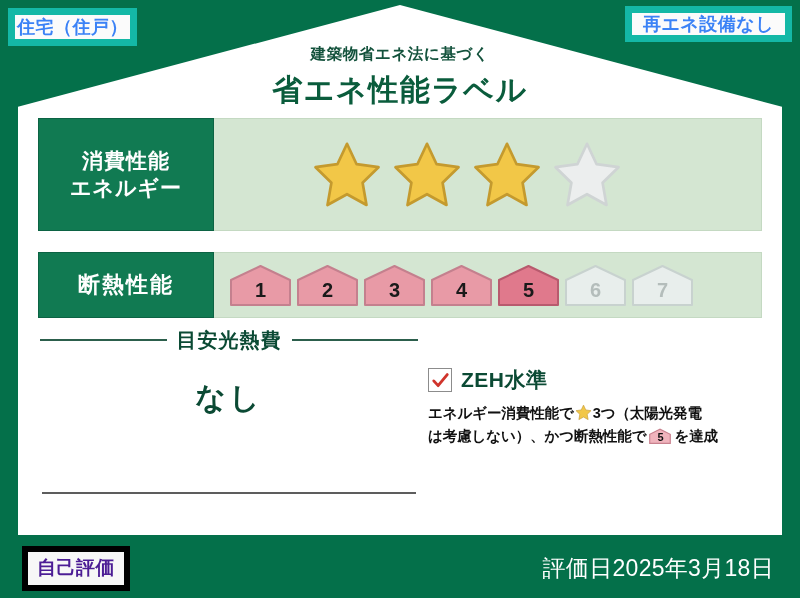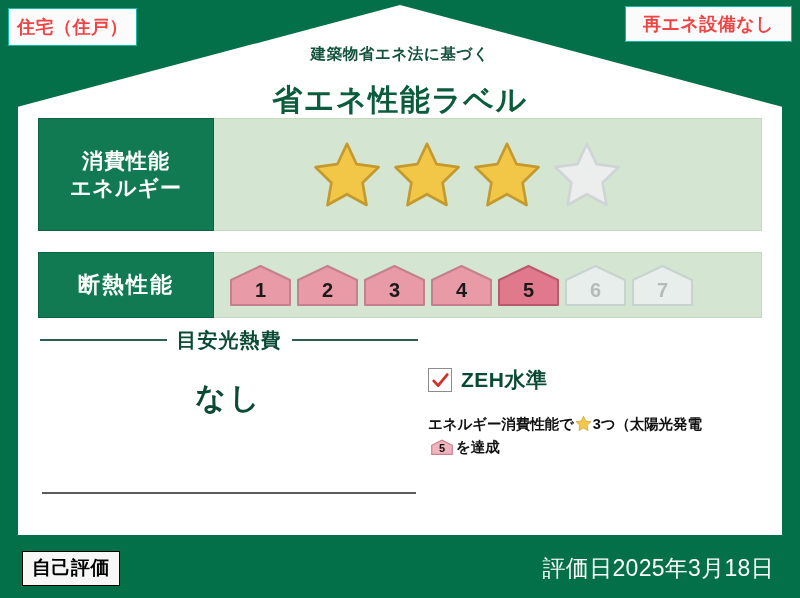--- a/index.html
+++ b/index.html
@@ -22,22 +22,22 @@
     left: 18px; top: 5px;
     width: 764px; height: 530px;
     background: #ffffff;
     clip-path: polygon(0% 19.2%, 50% 0%, 100% 19.2%, 100% 100%, 0% 100%);
   }
 
   
   .corner-tag {
     position: absolute;
     background: #fbfbfb;
-    border: 1px solid #14b8a6;
-    color: #ef4444;
+    border: 7px solid #14b8a6;
+    color: #3b82f6;
     font-size: 18px;
     font-weight: 700;
     letter-spacing: .5px;
     display: flex; align-items: center; justify-content: center;
     z-index: 40;
   }
   #tag-dwelling { left: 8px;  top: 8px;  width: 129px; height: 38px; }
   #tag-renew    { right: 8px; top: 6px;  width: 167px; height: 36px; }
 
   
@@ -45,21 +45,21 @@
     position: absolute; left: 0; top: 44px; width: 800px;
     text-align: center; z-index: 30;
     color: #0b5c3e;
   }
   .title-sub {
     font-size: 15.5px; font-weight: 700; letter-spacing: .6px;
     color: #13523c;
   }
   .title-main {
     font-size: 30px; font-weight: 700; letter-spacing: 1.5px;
-    margin-top: 15px; color: #0a5c3c;
+    margin-top: 5px; color: #0a5c3c;
   }
 
   
   .rating-row {
     position: absolute;
     display: flex;
     z-index: 30;
   }
   .row-label {
     background: #117a52;
@@ -151,21 +151,21 @@
     width: 24px; height: 24px;
     border: 1.5px solid #8c8c8c; background: #ffffff;
     display: flex; align-items: center; justify-content: center;
     flex: none;
   }
   .checkbox svg { width: 19px; height: 19px; display: block; }
   #zeh-title {
     font-size: 21px; font-weight: 700; color: #0b4a34; letter-spacing: .5px;
   }
   #zeh-desc {
-    margin-top: 19px;
+    margin-top: 8px;
     font-size: 14.5px; line-height: 1.62;
     color: #111111; font-weight: 700;
     letter-spacing: -.1px;
   }
   .inline-star { width: 17px; height: 17px; vertical-align: -3px; margin: 0 1px; }
   .inline-house {
     display: inline-block; position: relative;
     width: 24px; height: 16px; vertical-align: -3px; margin: 0 2px;
   }
   .inline-house svg { position: absolute; inset: 0; width: 100%; height: 100%; }
@@ -177,22 +177,22 @@
   }
 
   
   #footer {
     position: absolute; left: 0; bottom: 0; width: 800px; height: 60px;
     display: flex; align-items: center; z-index: 40;
     color: #ffffff;
   }
   #self-eval-badge {
     margin-left: 22px;
-    background: #f7f7f7; border: 1px solid #000000;
-    color: #000000; font-size: 19px; font-weight: 700;
+    background: #f7f7f7; border: 6px solid #000000;
+    color: #4c1d95; font-size: 19px; font-weight: 700;
     padding: 3px 9px 4px; letter-spacing: .5px;
     flex: none;
   }
   #footer-id {
     margin-left: 11px;
     font-size: 19px; letter-spacing: .3px; white-space: nowrap;
   }
   #footer-date {
     margin-left: auto; margin-right: 26px;
     font-size: 23px; letter-spacing: .3px; white-space: nowrap;
@@ -305,21 +305,21 @@
         <svg viewBox="0 0 24 24">
           <path d="M3.5 12.5 L9 18.5 L20.5 4.5" fill="none" stroke="#d0342c" stroke-width="3.6" stroke-linecap="round" stroke-linejoin="round"></path>
         </svg>
       </span>
       <span id="zeh-title">ZEH水準</span>
     </div>
     <div id="zeh-desc">
       <span>エネルギー消費性能で</span><svg class="inline-star" viewBox="0 0 24 24">
           <path d="M12 1.6l3.2 6.8 7.3 1-5.3 5.2 1.3 7.4L12 18.4 5.5 22l1.3-7.4L1.5 9.4l7.3-1z" fill="#f2c747" stroke="#c9a03a" stroke-width="1"></path>
         </svg><span>3つ（太陽光発電</span><br>
-      <span class="inline-house"><svg viewBox="0 0 40 28">
+      <span>は考慮しない）、かつ断熱性能で</span><span class="inline-house"><svg viewBox="0 0 40 28">
             <path d="M2 27 L2 11 L20 2 L38 11 L38 27 Z" fill="#f0b4bd" stroke="#c8818e" stroke-width="2"></path>
           </svg><span>5</span></span><span>を達成</span>
     </div>
   </div>
 
   <div id="footer">
     <span id="self-eval-badge">自己評価</span>
     <span id="footer-date">評価日2025年3月18日</span>
   </div>
 

